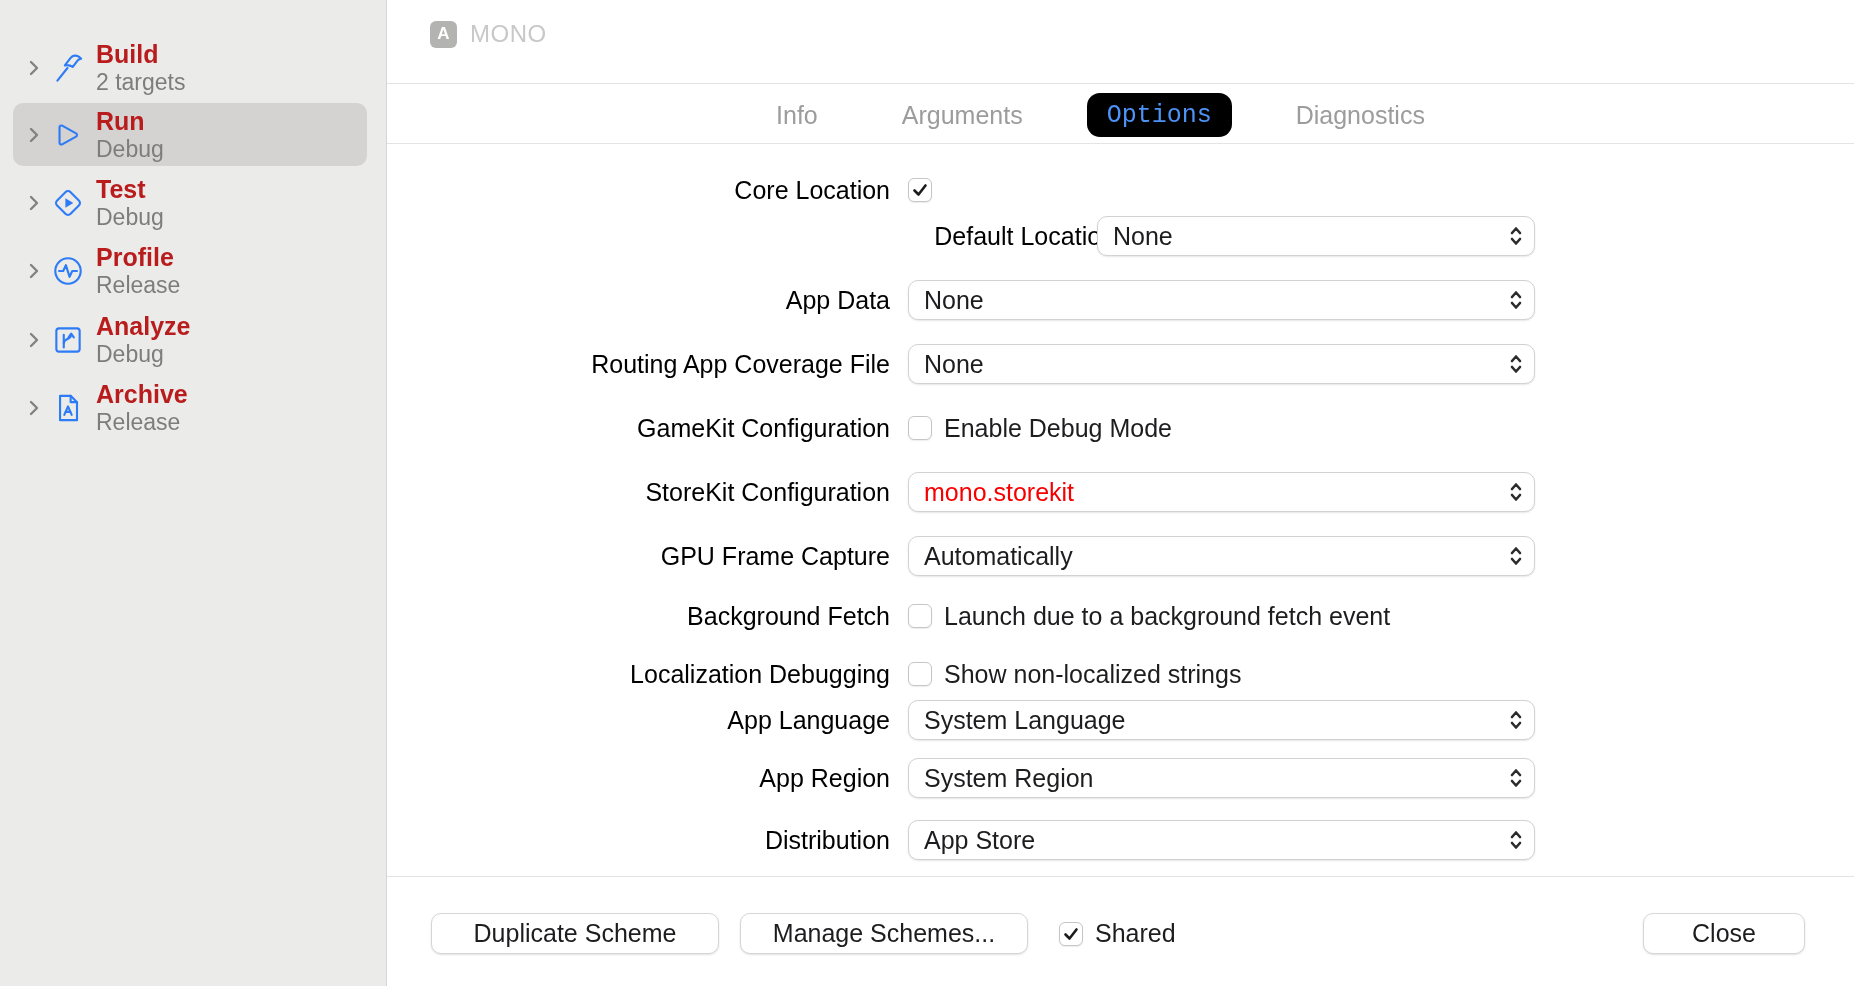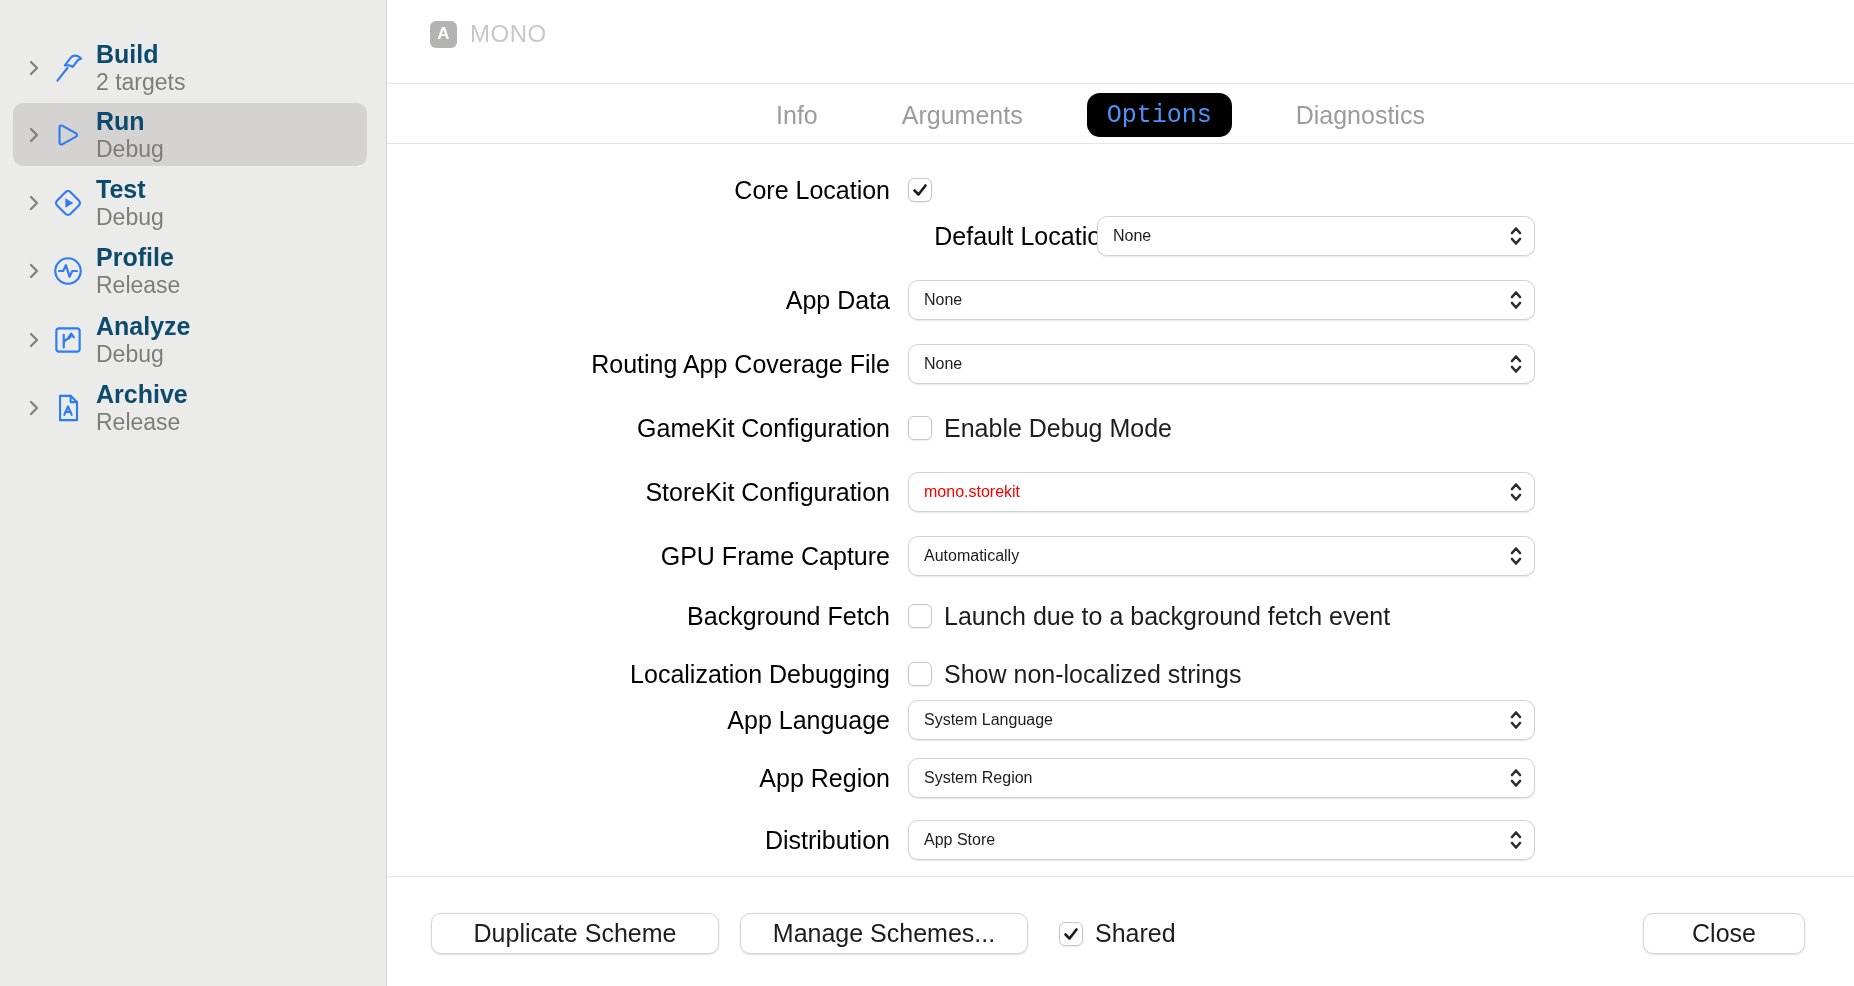--- a/index.html
+++ b/index.html
@@ -16,21 +16,21 @@
     background:#ebebe9;border-right:1px solid #d5d5d3;box-sizing:border-box;
   }
   .srow{
     position:absolute;left:13px;width:354px;height:63px;border-radius:10px;
     display:flex;align-items:center;
   }
   .srow.selected{background:#d4d3d1;}
   .schev{flex:0 0 auto;margin-left:15px;width:12px;height:20px;display:flex;align-items:center;}
   .sicon{flex:0 0 auto;width:40px;height:40px;margin-left:8px;display:flex;align-items:center;justify-content:center;}
   .stext{margin-left:8px;line-height:1.12;}
-  .stitle{font-size:25px;font-weight:700;color:#0c4a6e;}
+  .stitle{font-size:25px;font-weight:700;color:#b91c1c;}
   .ssub{font-size:23px;color:#7d7d7c;margin-top:2px;}
   
   .main{position:absolute;left:387px;top:0;width:1467px;height:986px;background:#fff;}
   .schemebar{position:absolute;left:43px;top:20px;display:flex;align-items:center;}
   .appicon{
     width:27px;height:27px;border-radius:6px;background:#b3b3b1;
     display:flex;align-items:center;justify-content:center;
     color:#fff;font-size:17px;font-weight:700;
   }
   .schemename{margin-left:13px;font-size:24px;font-weight:500;color:#c8c8c8;letter-spacing:0.5px;}
@@ -46,21 +46,21 @@
     position:absolute;left:0;width:503px;text-align:right;
     font-size:25px;color:#000000;top:50%;transform:translateY(-50%);
   }
   .ctrl{position:absolute;left:521px;top:0;height:40px;display:flex;align-items:center;}
   .popup{
     box-sizing:border-box;height:40px;background:#fff;border:1px solid #d2d2d2;border-radius:10px;
     display:flex;align-items:center;padding:0 10px 0 15px;
     box-shadow:0 1px 2px rgba(0,0,0,0.10);
   }
   .pw-std{width:627px;}
-  .pval{font-size:16px;color:#1d1d1f;white-space:nowrap;}
+  .pval{font-size:25px;color:#1d1d1f;white-space:nowrap;}
   .pval.red{color:#f60000;}
   .stepper{margin-left:auto;flex:0 0 auto;}
   .cb{
     box-sizing:border-box;width:24px;height:24px;border:1px solid #c6c6c6;border-radius:6px;background:#fff;
     display:flex;align-items:center;justify-content:center;box-shadow:0 1px 1.5px rgba(0,0,0,0.08);
   }
   .cb svg{visibility:hidden;}
   .cb.on svg{visibility:visible;}
   .cblabel{margin-left:12px;font-size:25px;color:#1d1d1f;white-space:nowrap;}
   

